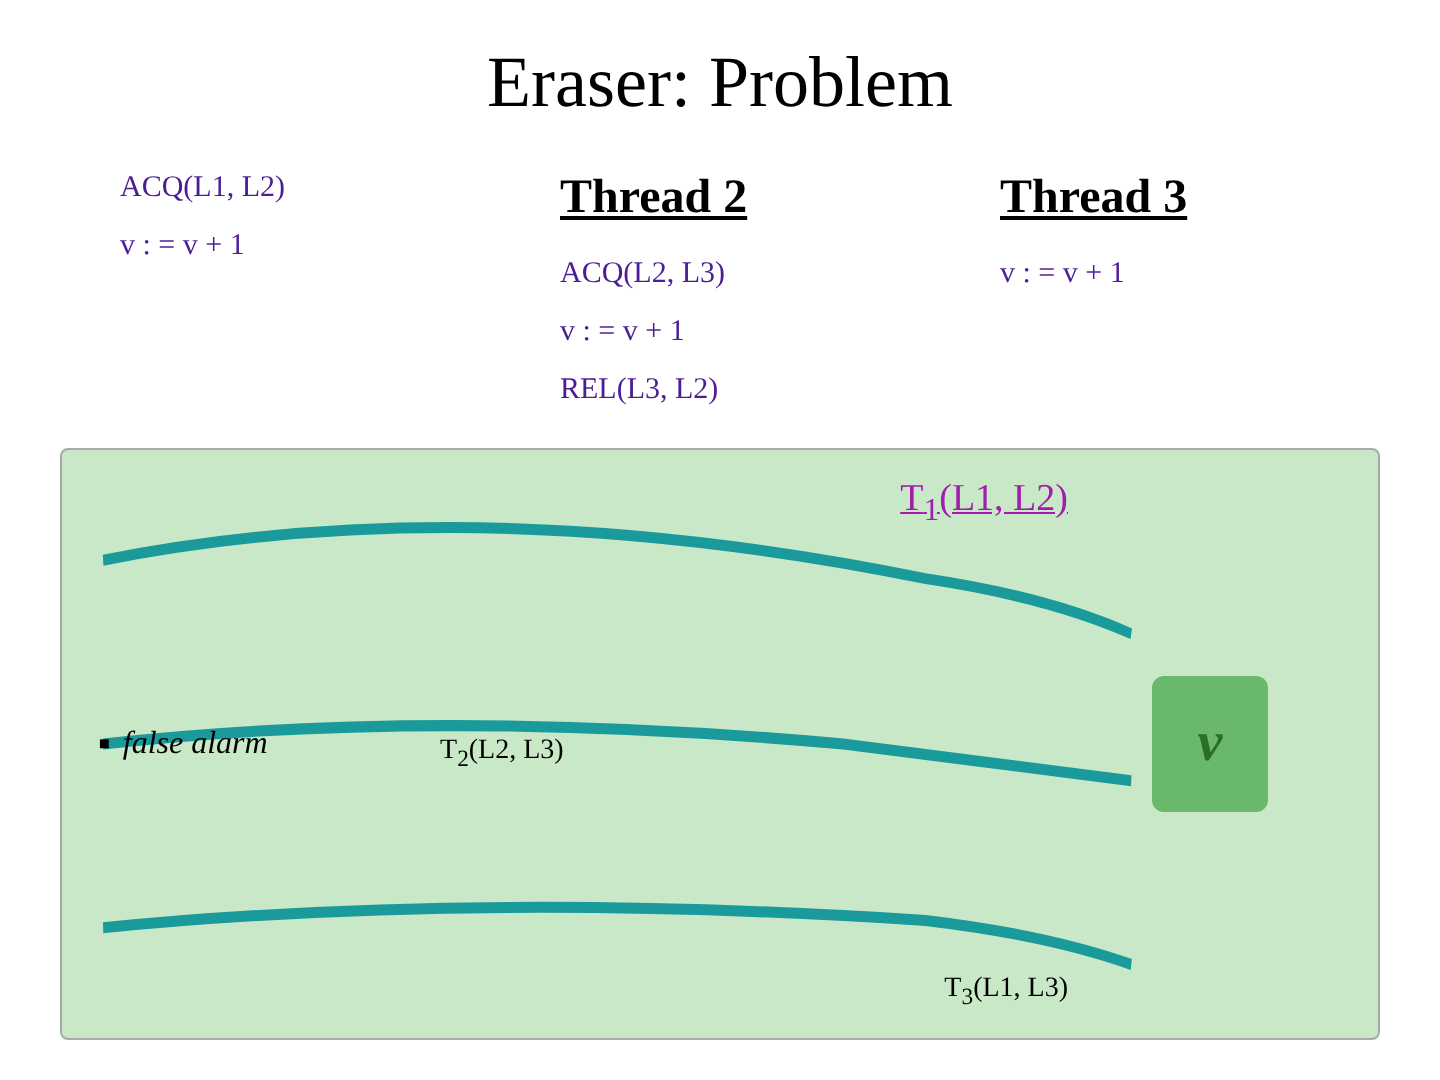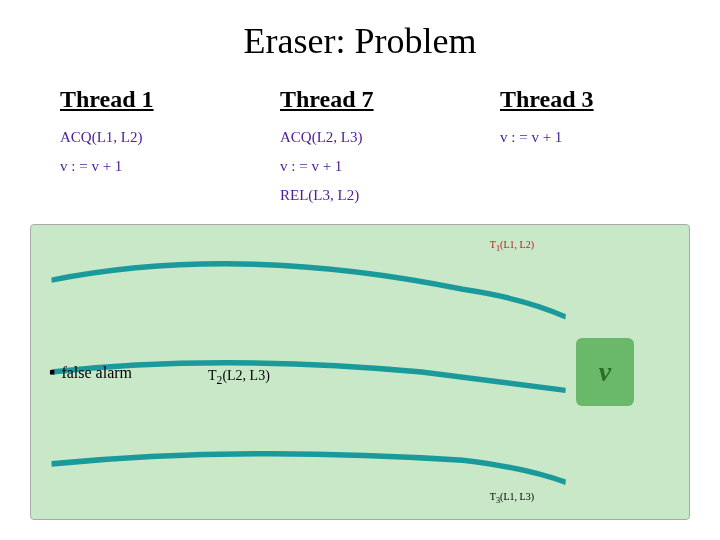--- a/index.html
+++ b/index.html
@@ -69,20 +69,21 @@
     .false-alarm {
       position: absolute;
       left: 18px;
       top: 50%;
       transform: translateY(-50%);
       font-size: 16px;
       color: #000;
       display: flex;
       align-items: center;
       gap: 6px;
+      font-style: italic;
     }
 
     .false-alarm::before {
       content: '▪';
       font-size: 18px;
     }
 
     svg.diagram-svg {
       position: absolute;
       top: 0; left: 0;
@@ -105,59 +106,59 @@
       font-size: 28px;
       font-weight: bold;
       color: #2a6e2a;
       font-style: italic;
     }
 
     .label-t1 {
       position: absolute;
       top: 14px;
       right: 155px;
-      font-size: 10px;
-      color: #b91c1c;
+      font-size: 19px;
+      color: #a21caf;
+      text-decoration: underline;
     }
 
     .label-t2 {
       position: absolute;
       top: 50%;
-      left: 177px;
+      left: 189px;
       transform: translateY(-4px);
       font-size: 14px;
       color: #000;
     }
 
     .label-t3 {
       position: absolute;
       bottom: 14px;
       right: 155px;
-      font-size: 10px;
+      font-size: 14px;
       color: #000;
       margin-left: 32px;
     }
   </style>
 </head>
 <body>
 
 <div class="page">
 
   <div class="title">Eraser: Problem</div>
 
   <div class="threads-section">
 
     <div class="thread-col">
-      <div class="thread-header">Thread 1</div>
       <div class="thread-item">ACQ(L1, L2)</div>
       <div class="thread-item">v : = v + 1</div>
     </div>
 
     <div class="thread-col">
-      <div class="thread-header">Thread 7</div>
+      <div class="thread-header">Thread 2</div>
       <div class="thread-item">ACQ(L2, L3)</div>
       <div class="thread-item">v : = v + 1</div>
       <div class="thread-item">REL(L3, L2)</div>
     </div>
 
     <div class="thread-col">
       <div class="thread-header">Thread 3</div>
       <div class="thread-item">v : = v + 1</div>
     </div>
 

